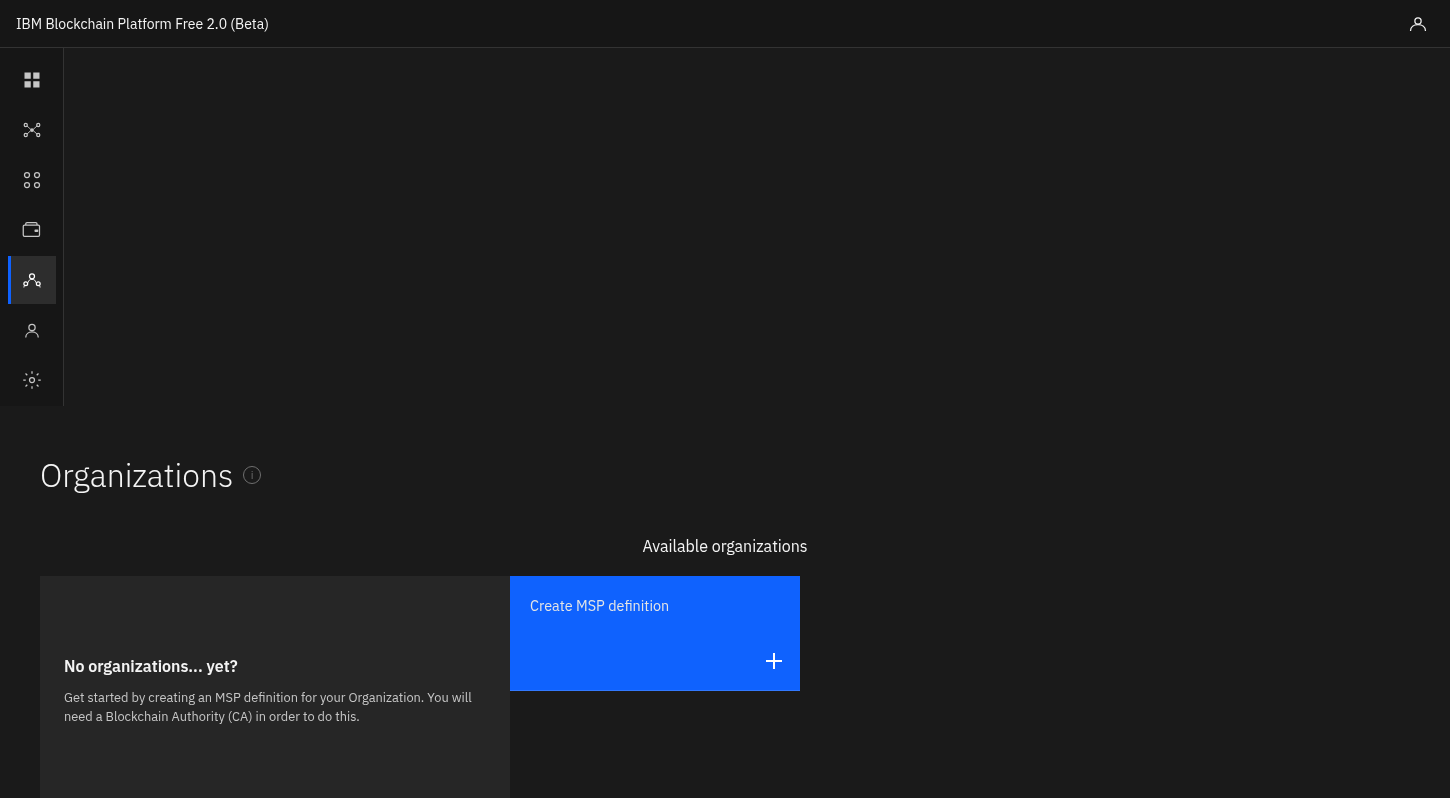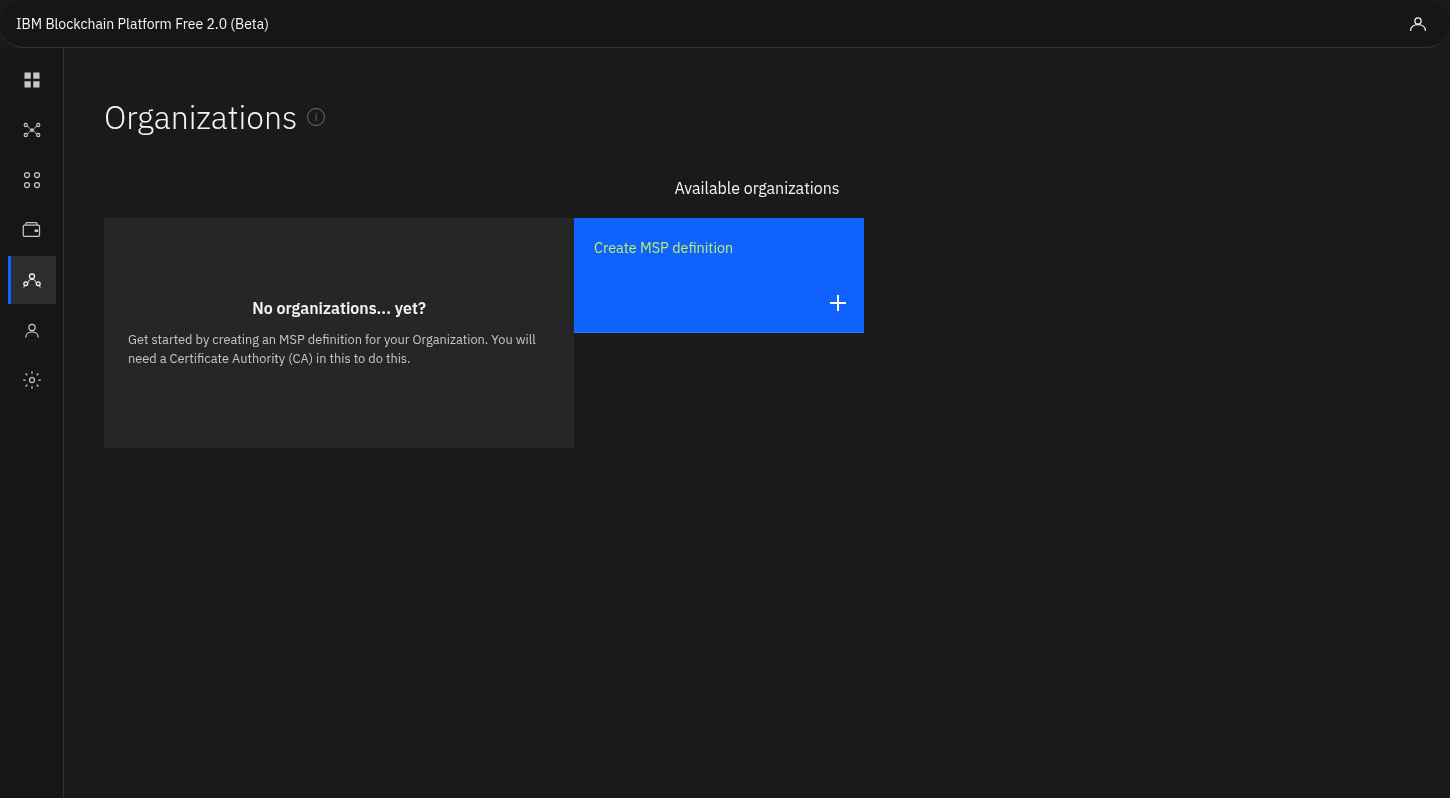--- a/index.html
+++ b/index.html
@@ -15,39 +15,39 @@
     
     .header {
       width: 100%;
       height: 48px;
       background-color: #161616;
       display: flex;
       align-items: center;
       justify-content: space-between;
       padding: 0 16px;
       border-bottom: 1px solid #333;
-      border-radius: 23px;
     }
     .header-title {
       font-size: 14px;
       color: #f4f4f4;
     }
     .header-user-icon {
       width: 32px;
       height: 32px;
       display: flex;
       align-items: center;
       justify-content: center;
       cursor: pointer;
     }
 
     
     .main-layout {
       display: flex;
       height: calc(798px - 48px);
+      flex-direction: column;
     }
 
     
     .sidebar {
       width: 64px;
       background-color: #161616;
       display: flex;
       flex-direction: column;
       align-items: center;
       padding-top: 8px;
@@ -147,21 +147,20 @@
       height: 130px;
       flex-shrink: 0;
       position: relative;
     }
 
     .empty-state-text .no-orgs-title {
       font-size: 1rem;
       font-weight: 600;
       color: #f4f4f4;
       margin-bottom: 12px;
-      text-align: center;
     }
     .empty-state-text .no-orgs-desc {
       font-size: 0.8rem;
       color: #c6c6c6;
       line-height: 1.5;
     }
 
     
     .action-cards {
       display: flex;
@@ -178,21 +177,21 @@
       align-items: flex-start;
       justify-content: space-between;
       padding: 20px 20px 16px 20px;
       cursor: pointer;
       position: relative;
       border-bottom: 1px solid rgba(255,255,255,0.15);
     }
     .action-card-label {
       font-size: 0.9rem;
       font-weight: 400;
-      color: #bef264;
+      color: #e5e5e5;
       max-width: 200px;
     }
     .action-card-icon {
       color: #ffffff;
       font-size: 1.4rem;
       line-height: 1;
       position: absolute;
       bottom: 16px;
       right: 16px;
     }
@@ -298,21 +297,21 @@
 
     <h2 class="section-title">Available organizations</h2>
 
     <div class="cards-row">
 
       <div class="empty-state-card">
 
 
         <div class="empty-state-text">
           <div class="no-orgs-title">No organizations... yet?</div>
-          <div class="no-orgs-desc">Get started by creating an MSP definition for your Organization. You will need a Certificate Authority (CA) in this to do this.</div>
+          <div class="no-orgs-desc">Get started by creating an MSP definition for your Organization. You will need a Blockchain Authority (CA) in order to do this.</div>
         </div>
       </div>
 
       <div class="action-cards">
 
         <div class="action-card">
           <span class="action-card-label">Create MSP definition</span>
           <span class="action-card-icon">
             <svg width="20" height="20" viewBox="0 0 20 20" fill="white" xmlns="http://www.w3.org/2000/svg">
               <line x1="10" y1="2" x2="10" y2="18" stroke="white" stroke-width="2"></line>

